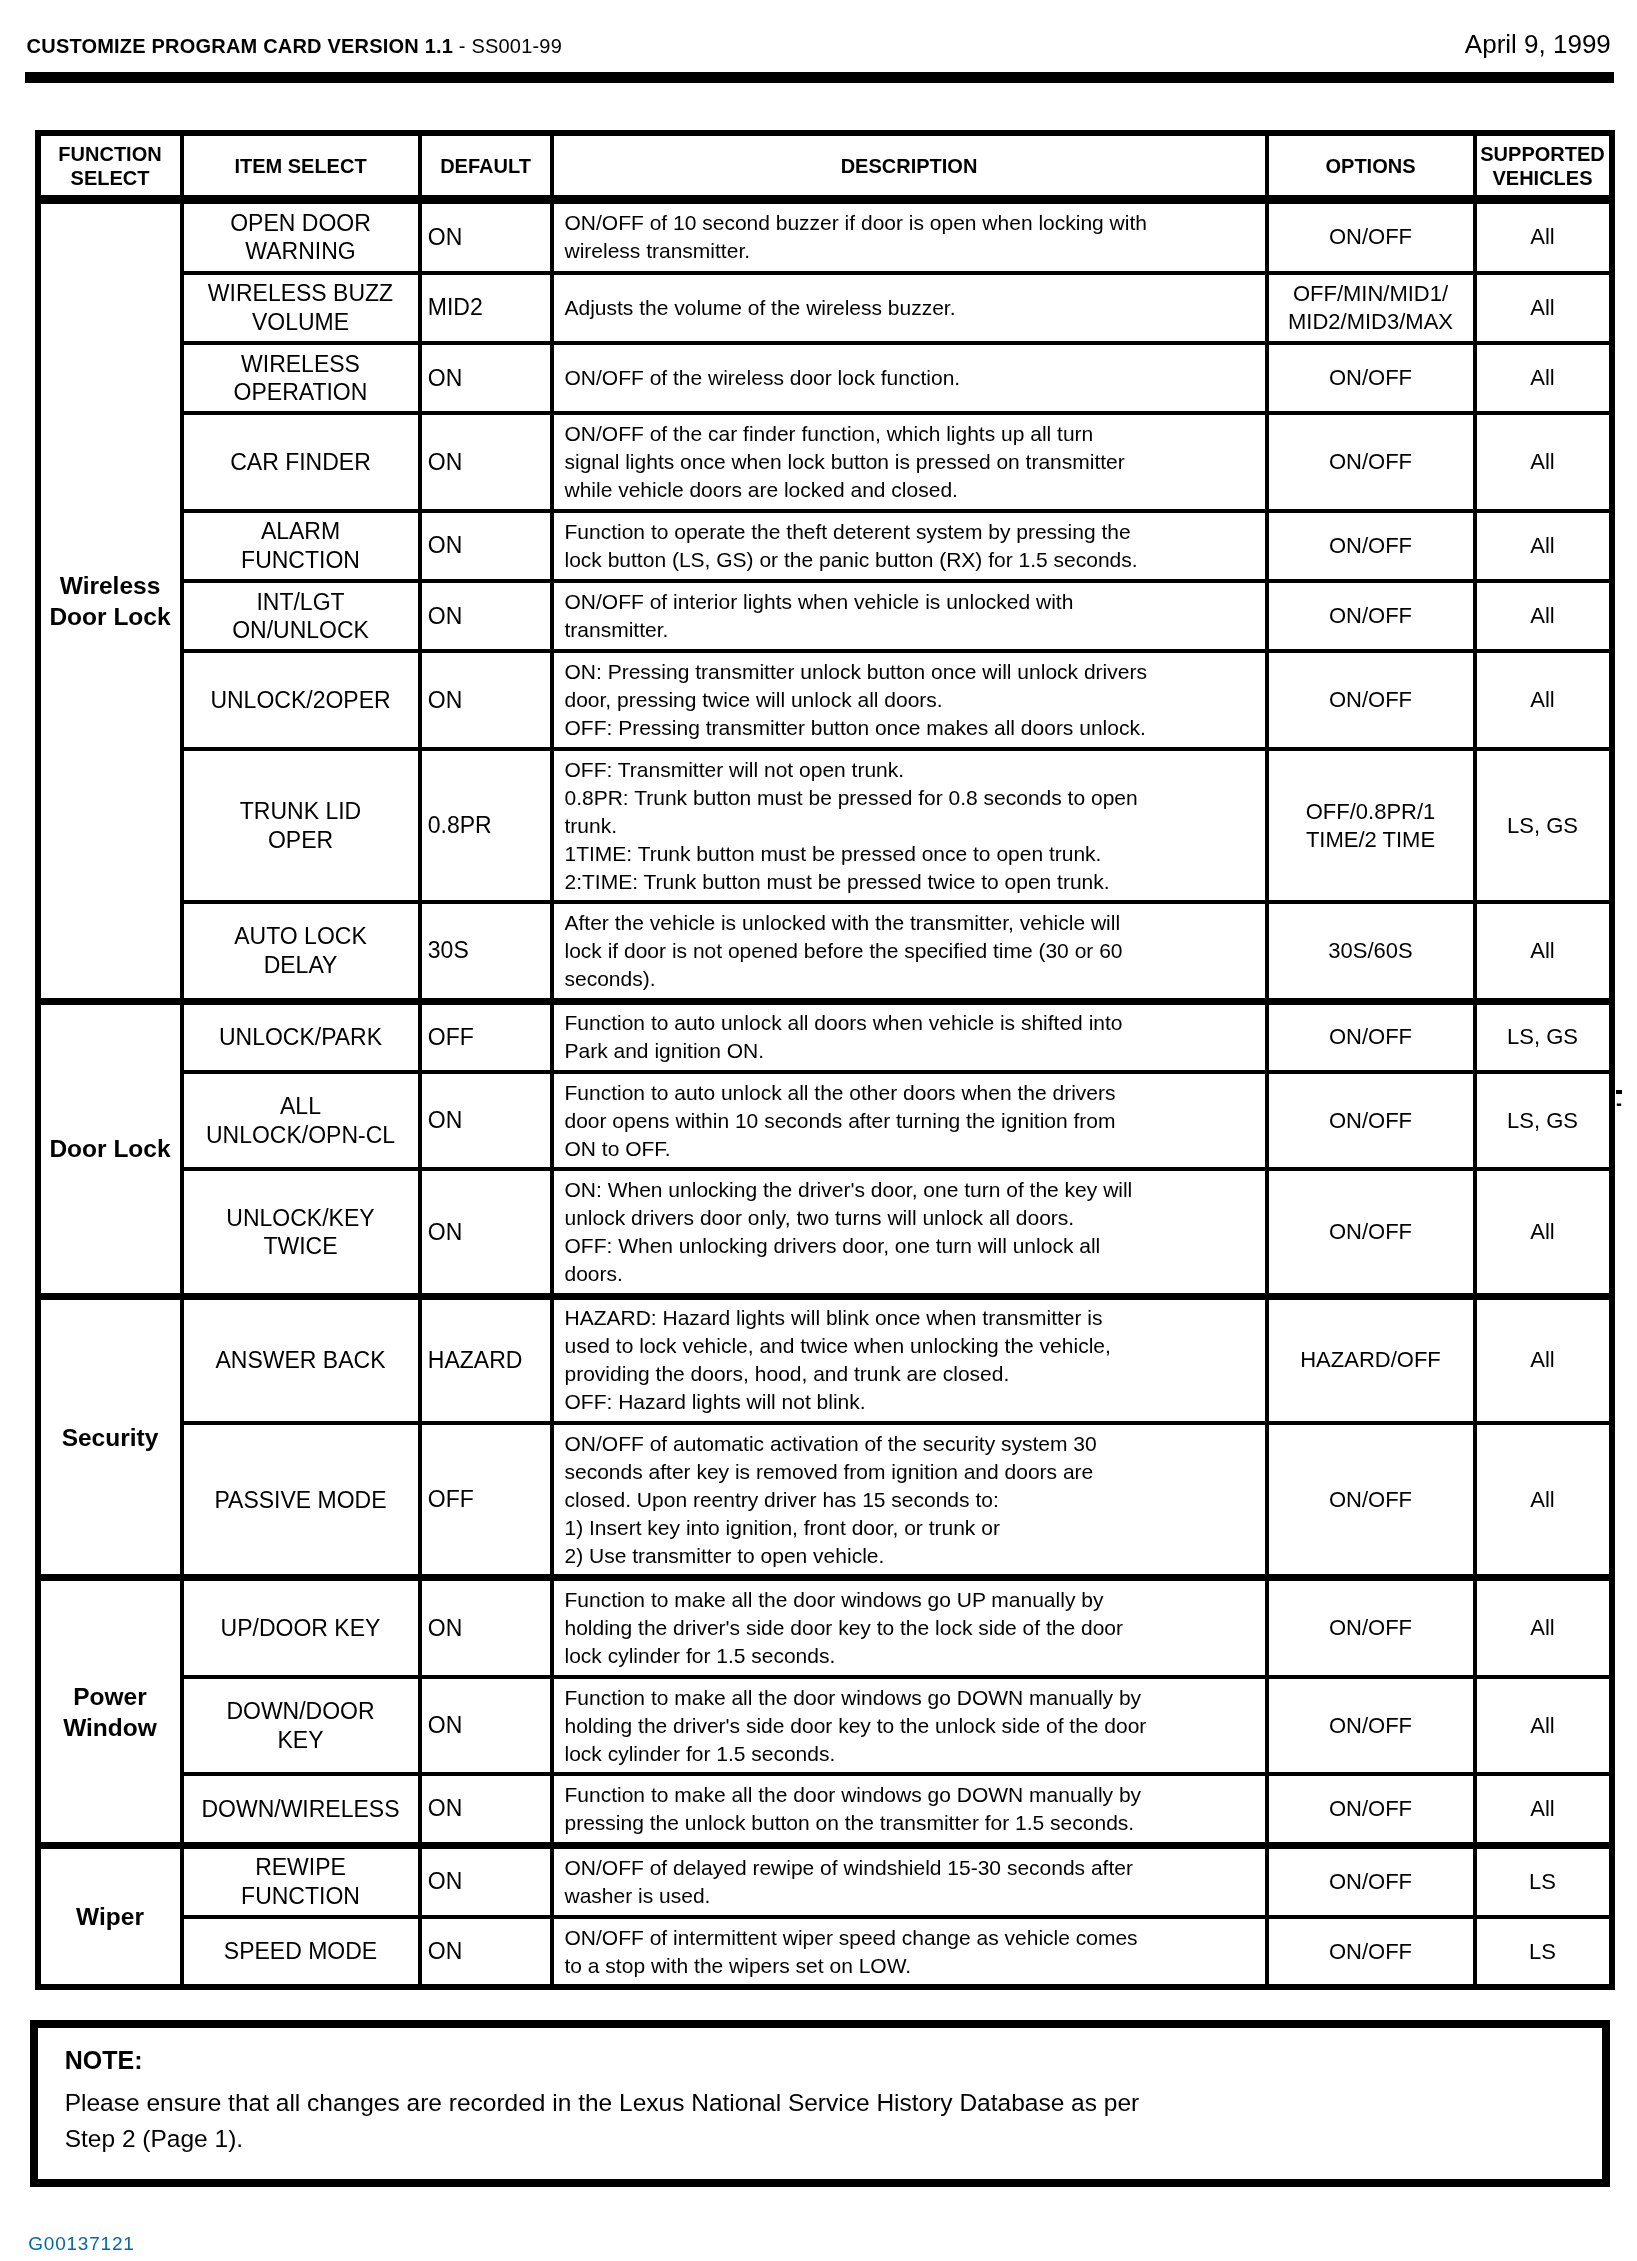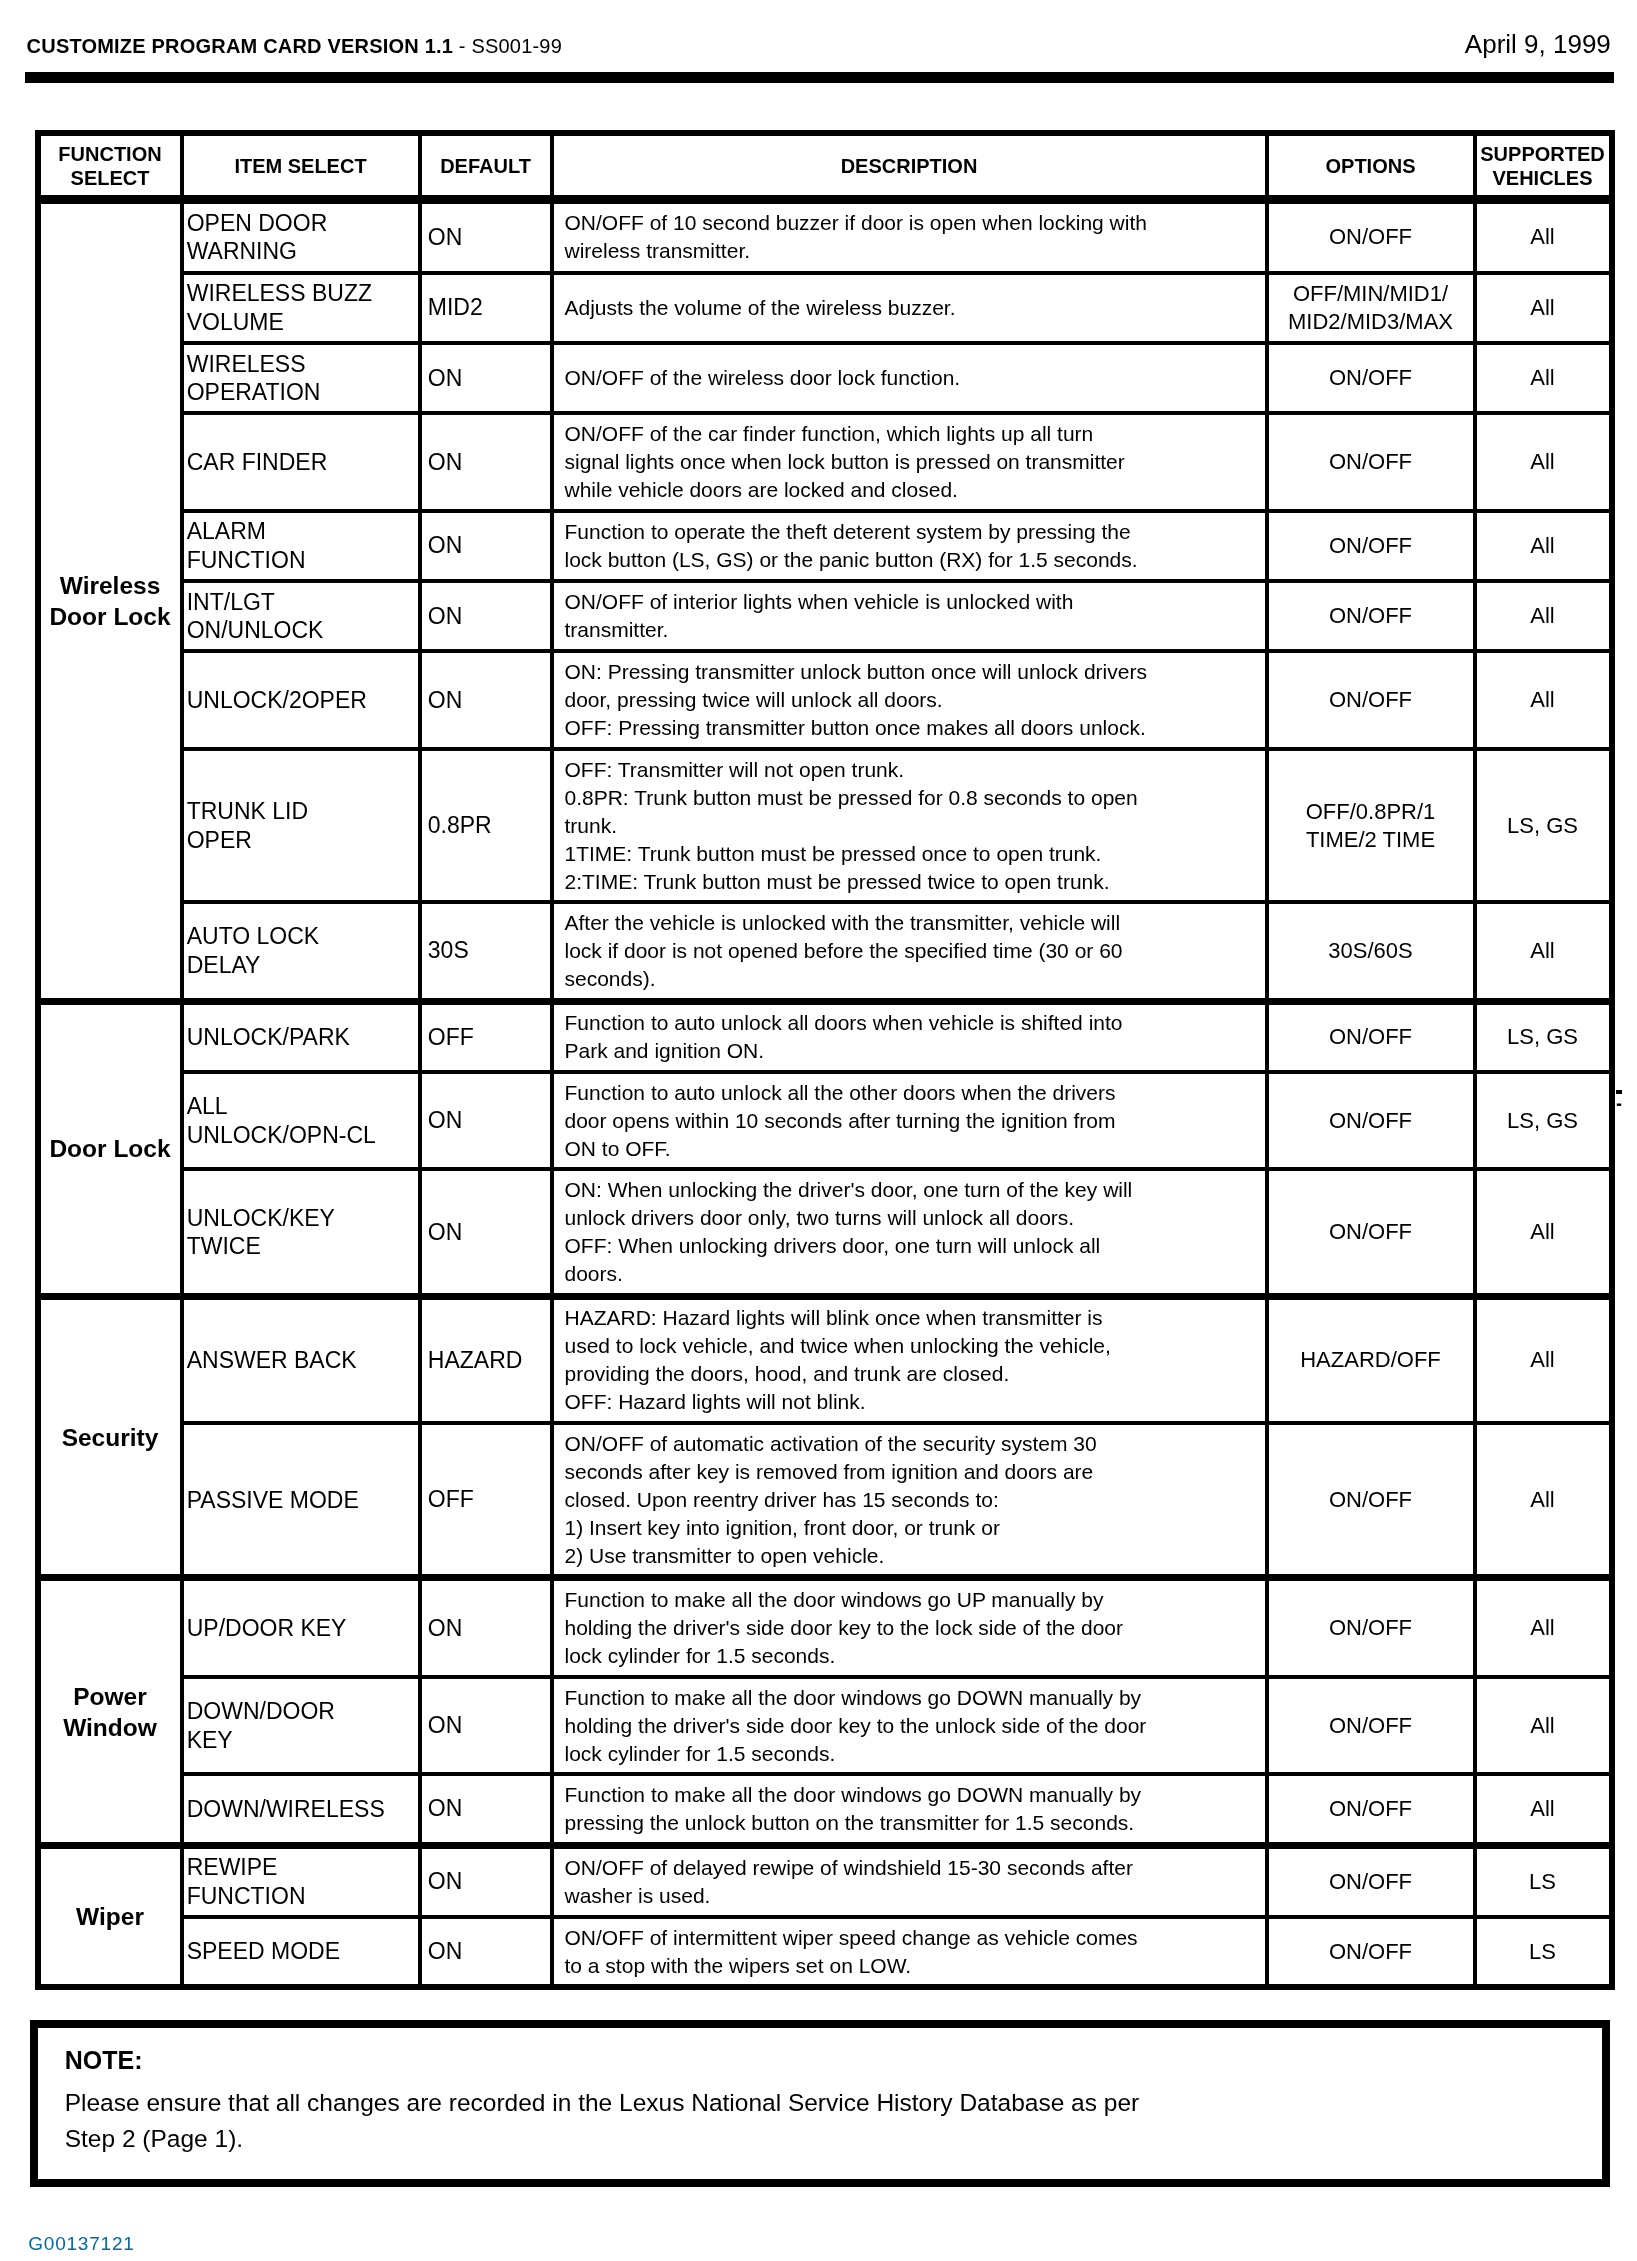--- a/index.html
+++ b/index.html
@@ -25,21 +25,21 @@
     border:6.3px solid #000;
   }
   .cust th, .cust td { border:4px solid #000; vertical-align:middle; overflow:hidden; }
   .cust thead th {
     border-bottom:9.5px solid #000;
     font-size:20px; font-weight:bold; line-height:24px;
     text-align:center; white-space:pre-line; padding:5.5px 3.2px;
   }
   .cust td { padding:4.7px 6.3px; }
   td.func { font-weight:bold; font-size:24.5px; line-height:31px; text-align:center; white-space:pre-line; }
-  td.item { font-size:23px; line-height:28.5px; text-align:left; white-space:pre-line; padding:4.7px 3.2px; }
+  td.item { font-size:23px; line-height:28.5px; text-align:center; white-space:pre-line; padding:4.7px 3.2px; }
   td.def  { font-size:23px; }
   td.desc { font-size:21px; line-height:28px; text-align:left; white-space:pre-line; padding:4.7px 11px; }
   td.opt  { font-size:22px; line-height:28px; text-align:center; white-space:pre-line; }
   td.sup  { font-size:22px; text-align:center; }
   tr.group-start td { border-top:7.1px solid #000; }
 
   
   .note-box {
     box-sizing:border-box; width:1580px; margin:30px 0 0 4.7px;
     border:8px solid #000; padding:17.4px 28.5px 22px 27px;

